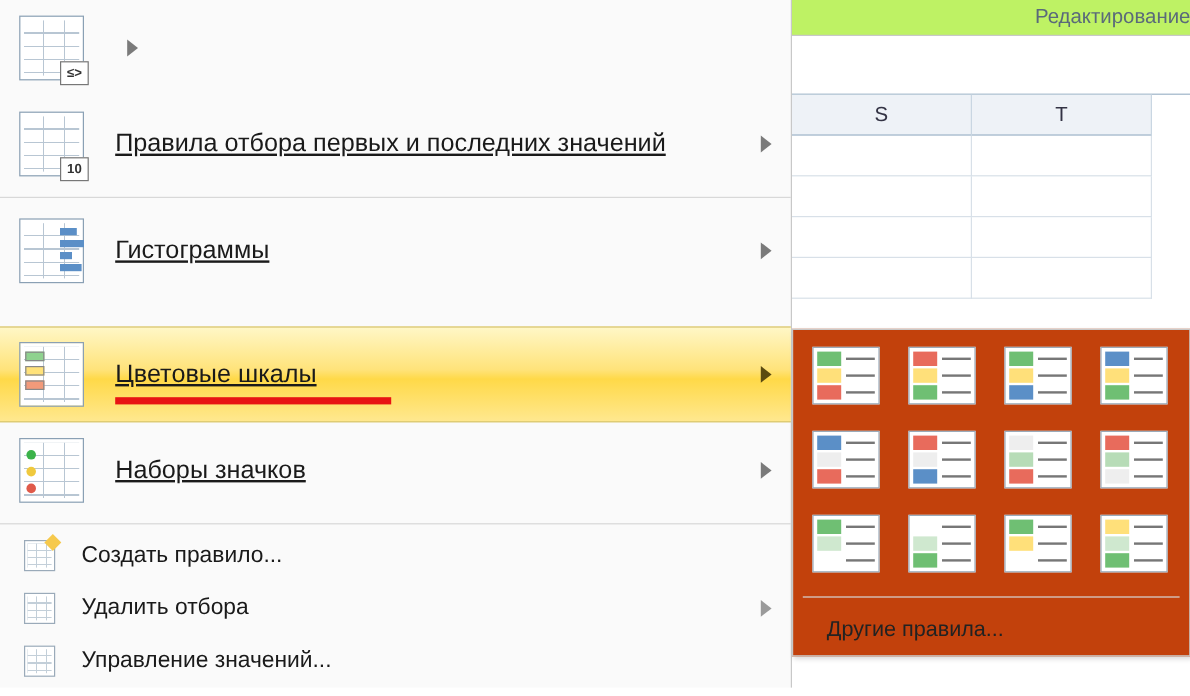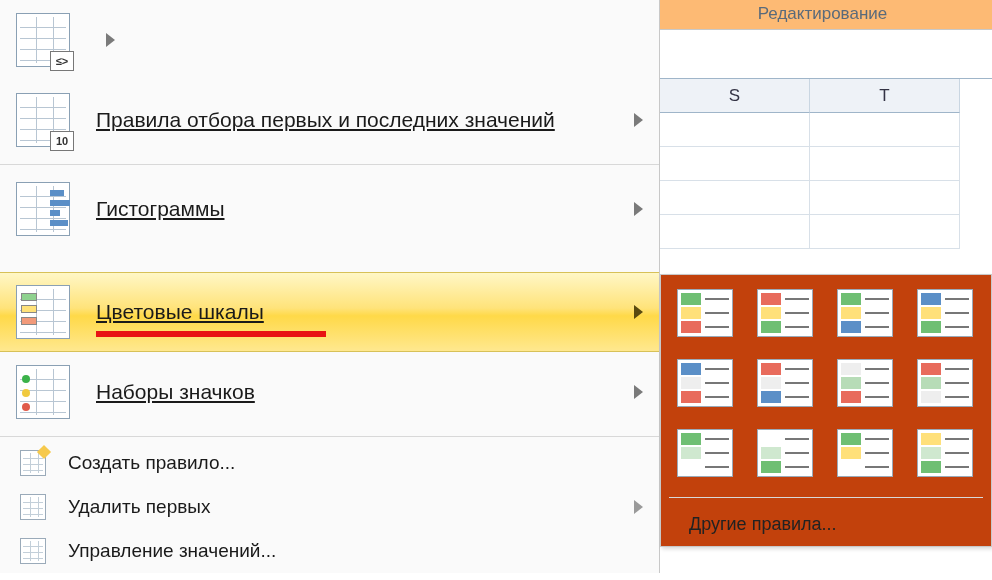--- a/index.html
+++ b/index.html
@@ -17,22 +17,22 @@
 
   
   .ribbon-group {
     position: absolute;
     top: 0;
     right: 0;
     width: 340px;
     height: 30px;
     border-left: 1px solid #c8c8c8;
     border-bottom: 1px solid #c8c8c8;
-    background: #fdba74;
-    text-align: center;
+    background: #bef264;
+    text-align: right;
     line-height: 28px;
     color: #5a6a7a;
   }
 
   
   .grid {
     position: absolute;
     top: 78px;
     left: 660px;
     right: 0;
@@ -336,21 +336,21 @@
       <div class="ic-sm-grid"></div>
         <div class="ic-star"></div>
     </div>
     <span class="menu-label">Создать правило...</span>
   </div>
 
   <div class="menu-item small">
     <div class="menu-icon-sm">
       <div class="ic-sm-grid"></div>
     </div>
-    <span class="menu-label">Удалить первых</span>
+    <span class="menu-label">Удалить отбора</span>
     <span class="submenu-arrow" style="border-left-color:#9a9a9a;"></span>
   </div>
 
   <div class="menu-item small">
     <div class="menu-icon-sm">
       <div class="ic-sm-grid"></div>
     </div>
     <span class="menu-label">Управление значений...</span>
   </div>
 

